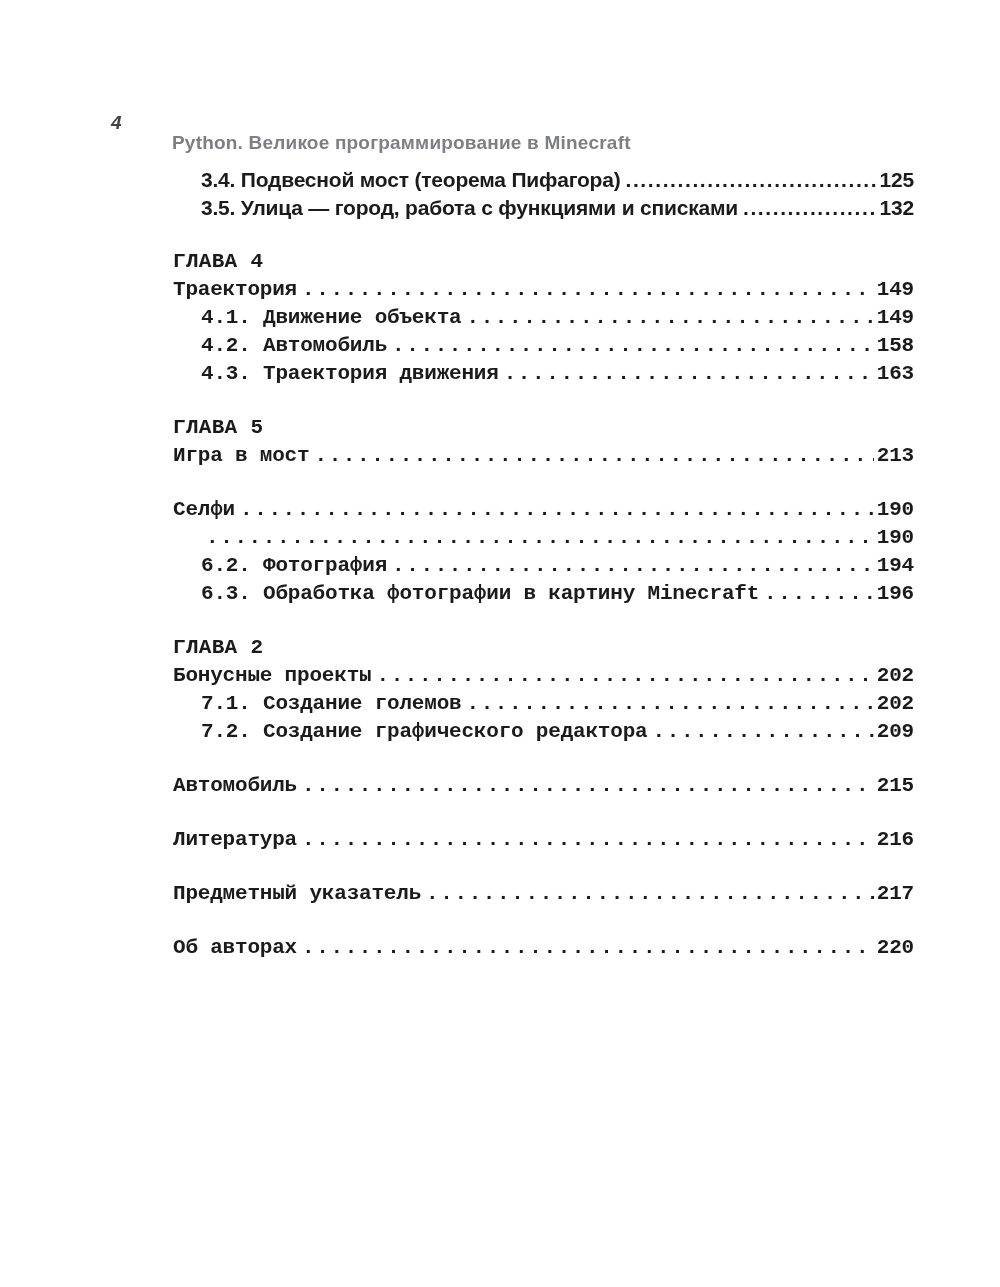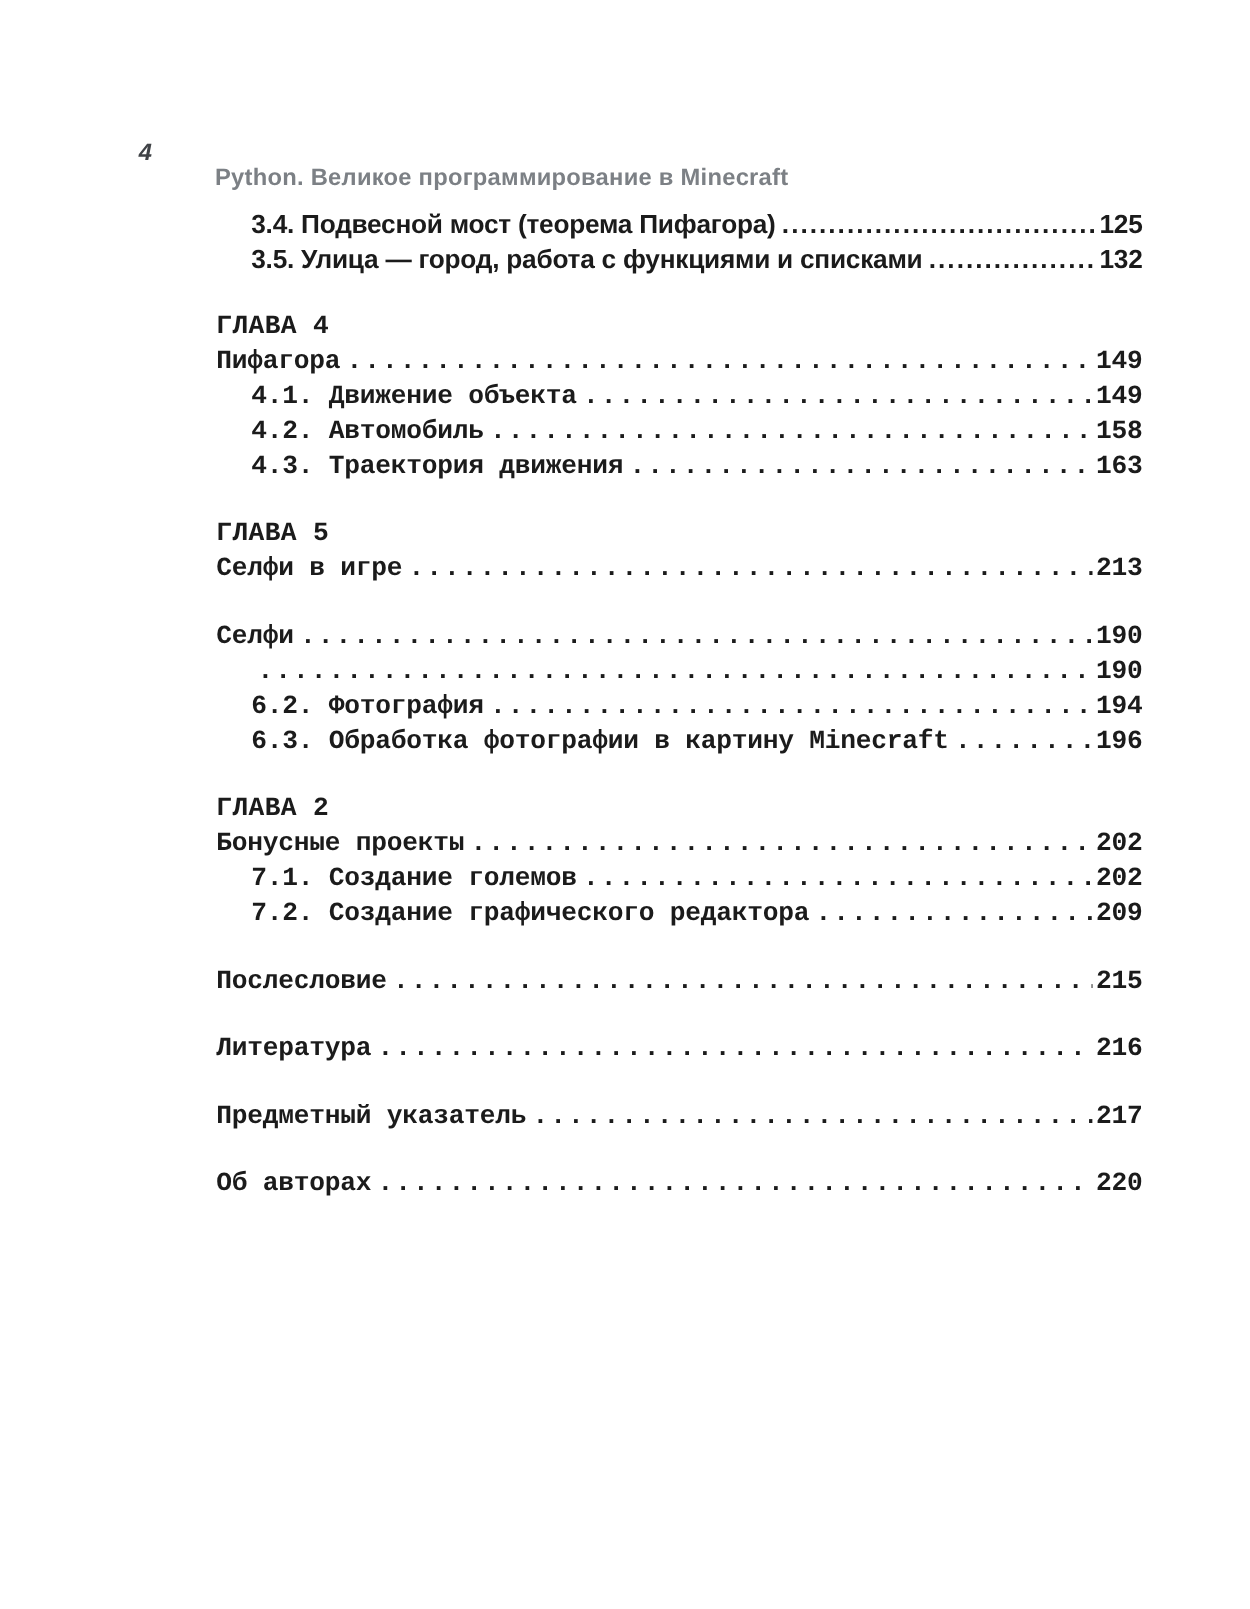--- a/index.html
+++ b/index.html
@@ -63,21 +63,21 @@
       <span class="leader"></span>
       <span class="pageno">132</span>
     </div>
   </section>
 
   <section class="group">
     <div class="row head">
       <span class="label">ГЛАВА 4</span>
     </div>
     <div class="row">
-      <span class="label">Пифагора</span>
+      <span class="label">Траектория</span>
       <span class="leader"></span>
       <span class="pageno">149</span>
     </div>
     <div class="row sub">
       <span class="label">4.1. Движение объекта</span>
       <span class="leader"></span>
       <span class="pageno">149</span>
     </div>
     <div class="row sub">
       <span class="label">4.2. Автомобиль</span>
@@ -89,21 +89,21 @@
       <span class="leader"></span>
       <span class="pageno">163</span>
     </div>
   </section>
 
   <section class="group">
     <div class="row head">
       <span class="label">ГЛАВА 5</span>
     </div>
     <div class="row">
-      <span class="label">Селфи в игре</span>
+      <span class="label">Игра в мост</span>
       <span class="leader"></span>
       <span class="pageno">213</span>
     </div>
   </section>
 
   <section class="group">
     <div class="row">
       <span class="label">Селфи</span>
       <span class="leader"></span>
       <span class="pageno">190</span>
@@ -140,21 +140,21 @@
     </div>
     <div class="row sub">
       <span class="label">7.2. Создание графического редактора</span>
       <span class="leader"></span>
       <span class="pageno">209</span>
     </div>
   </section>
 
   <section class="group">
     <div class="row">
-      <span class="label">Послесловие</span>
+      <span class="label">Автомобиль</span>
       <span class="leader"></span>
       <span class="pageno">215</span>
     </div>
   </section>
 
   <section class="group">
     <div class="row">
       <span class="label">Литература</span>
       <span class="leader"></span>
       <span class="pageno">216</span>

